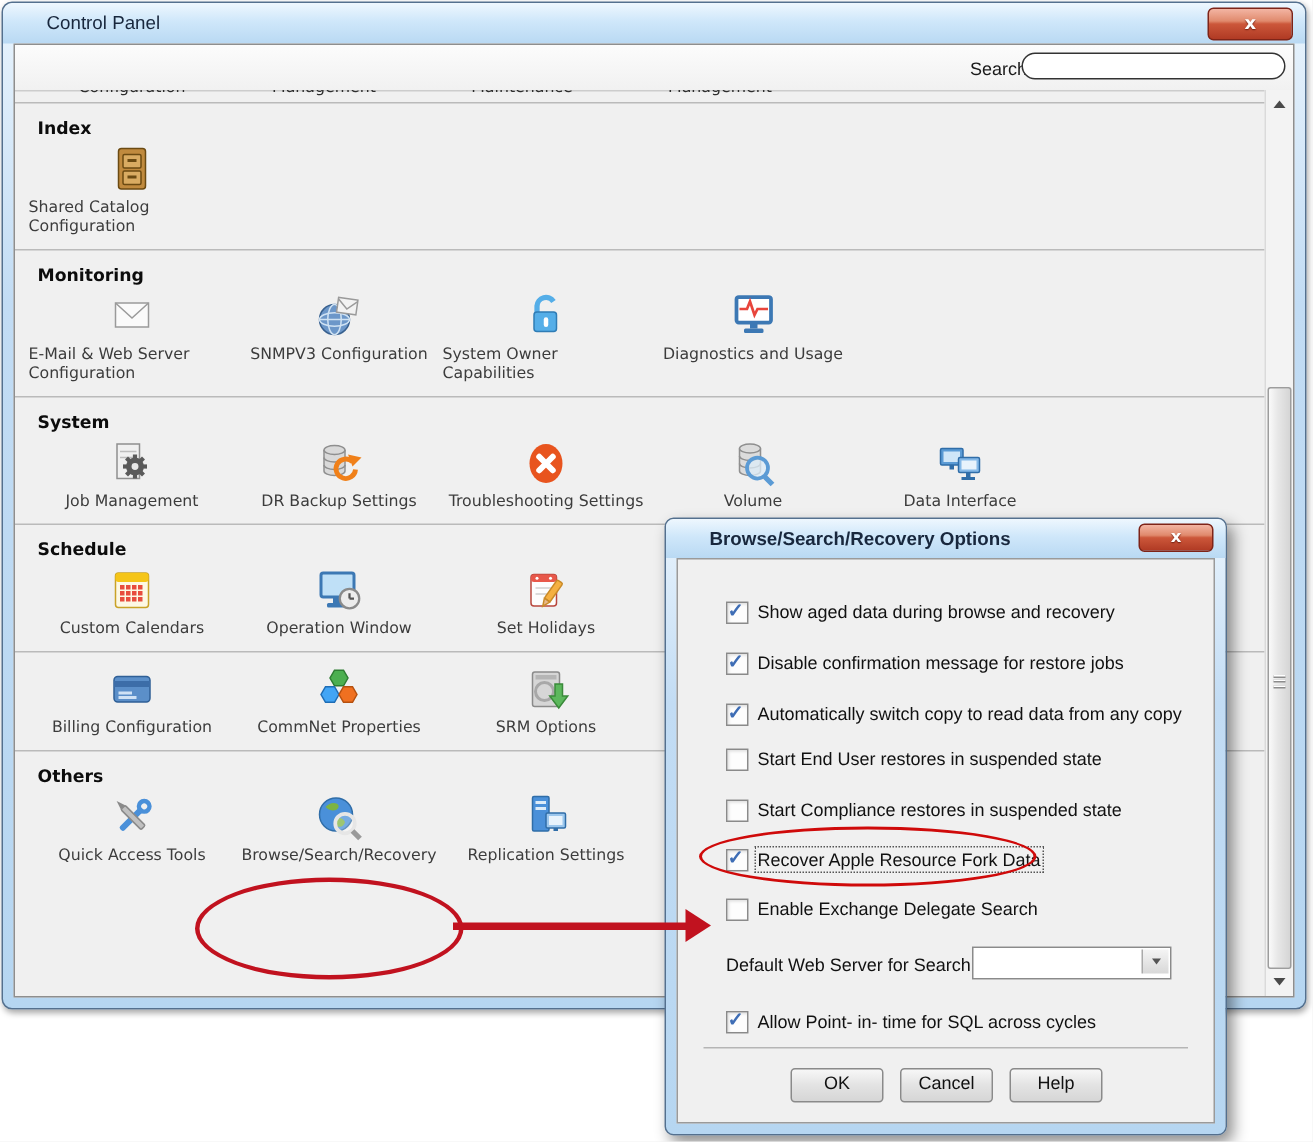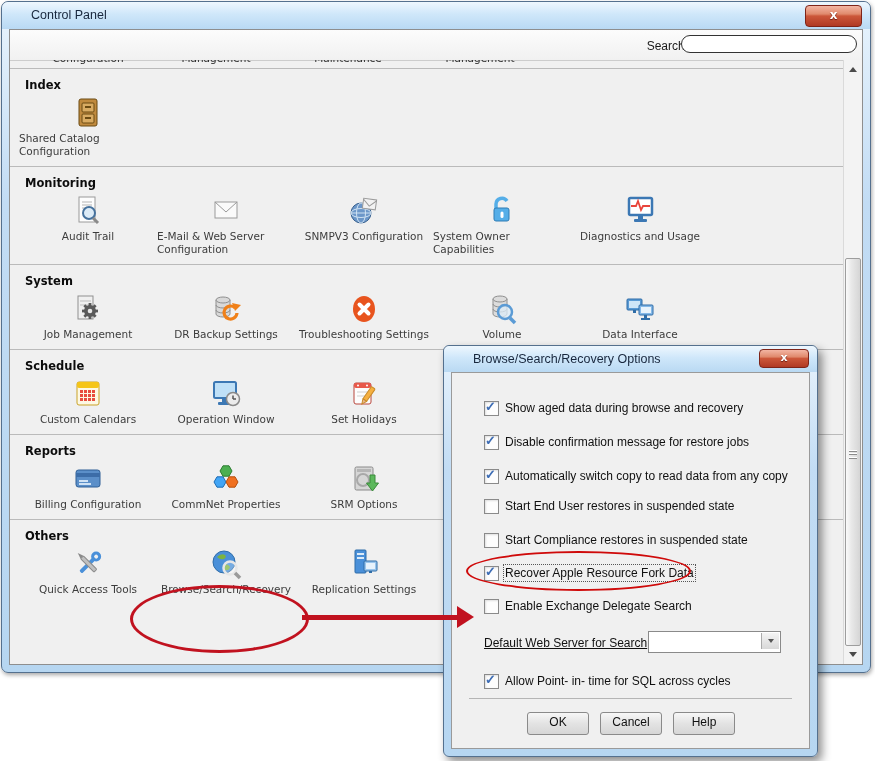--- a/index.html
+++ b/index.html
@@ -57,31 +57,31 @@
   .item .ic{height:36px;display:flex;align-items:flex-end;}
   .item .lbl{font-size:10.5px;line-height:13px;color:#3c3c3c;margin-top:2px;}
 
   
   .dialog{position:absolute;left:443px;top:345px;width:373px;height:410px;z-index:50;
     background:linear-gradient(#e9f4fd,#c2dcf4 30%,#b6d6f1);
     border:1px solid #54708e;border-radius:6px;
     box-shadow:4px 5px 10px rgba(0,0,0,.45);}
   .dlg-titlebar{position:absolute;left:0;top:0;right:0;height:26px;border-radius:6px 6px 0 0;
     background:linear-gradient(#eef7fe,#cfe7fa 45%,#b9d9f3);}
-  .dlg-titlebar .title{position:absolute;left:29px;top:6px;font-size:12.5px;color:#18273d;}
+  .dlg-titlebar .title{position:absolute;left:29px;top:6px;font-size:12.5px;color:#18273d;font-weight:bold;}
   .win-close.dlg{right:8px;width:48px;height:17px;line-height:15px;font-size:11px;}
   .dlg-panel{position:absolute;left:7px;top:26px;right:7px;bottom:7px;
     background:#f0f0f0;border:1px solid #9a9a9a;}
   .cb-row{position:absolute;left:32px;height:16px;display:flex;align-items:center;cursor:pointer;}
   .cb-box{width:13px;height:13px;background:#fdfdfd;border:1px solid #8a8a8a;
     box-shadow:inset 1px 1px 2px rgba(0,0,0,.12);position:relative;flex:none;}
   .cb-box .check{position:absolute;left:0px;top:-3px;font-size:13px;font-weight:bold;color:#3e6db5;}
   .cb-row .cb-label{margin-left:6px;font-size:12px;color:#111;white-space:nowrap;}
   .cb-row.focused .cb-label{outline:1px dotted #555;outline-offset:1px;}
-  .dd-label{position:absolute;left:32px;top:263px;font-size:12px;color:#111;text-decoration:underline;}
+  .dd-label{position:absolute;left:32px;top:263px;font-size:12px;color:#111;}
   .dropdown{position:absolute;left:196px;top:258px;width:131px;height:20px;
     background:#fff;border:1px solid #8a8a8a;cursor:pointer;}
   .dd-btn{position:absolute;right:1px;top:1px;width:17px;height:16px;
     background:linear-gradient(#f4f4f4,#d8d8d8);border-left:1px solid #aaa;
     display:flex;align-items:center;justify-content:center;}
   .dd-btn .tri-down{border-left-width:3.5px;border-right-width:3.5px;border-top-width:4.5px;border-top-color:#555;}
   .separator{position:absolute;left:17px;right:17px;top:325px;height:1px;background:#b5b5b5;}
   .dlg-btn{position:absolute;top:339px;width:60px;height:21px;
     background:linear-gradient(#f7f7f7,#e3e3e3 50%,#d6d6d6);
     border:1px solid #8a8a8a;border-radius:3px;font-size:12px;color:#111;
@@ -134,33 +134,20 @@
                     <rect x="14" y="21" width="6" height="2" fill="#6b4a12"></rect>
                   </svg>
                 </span>
                 <div class="lbl">Shared Catalog Configuration</div>
               </div>
             </div>
           </div>
           <div class="section">
             <div class="sec-title">Monitoring</div>
             <div class="sec-items">
-              <div class="item">
-                <span class="ic">
-                  <svg width="34" height="34" viewBox="0 0 34 34">
-                    <rect x="8" y="3" width="16" height="25" fill="#fdfdfd" stroke="#9a9a9a"></rect>
-                    <line x1="11" y1="8" x2="21" y2="8" stroke="#b5b5b5"></line>
-                    <line x1="11" y1="11" x2="21" y2="11" stroke="#b5b5b5"></line>
-                    <line x1="11" y1="14" x2="21" y2="14" stroke="#b5b5b5"></line>
-                    <circle cx="18" cy="19" r="6" fill="#dcebf7" stroke="#46729e" stroke-width="2"></circle>
-                    <line x1="22" y1="24" x2="27" y2="29" stroke="#8a8a8a" stroke-width="3"></line>
-                  </svg>
-                </span>
-                <div class="lbl">Audit Trail</div>
-              </div>
               <div class="item">
                 <span class="ic">
                   <svg width="34" height="34" viewBox="0 0 34 34">
                     <rect x="6" y="8" width="22" height="16" fill="#fafafa" stroke="#9a9a9a"></rect>
                     <polyline points="6,8 17,18 28,8" fill="none" stroke="#9a9a9a"></polyline>
                   </svg>
                 </span>
                 <div class="lbl">E-Mail &amp; Web Server Configuration</div>
               </div>
               <div class="item">
@@ -331,21 +318,20 @@
                       <rect x="19" y="9" width="4.5" height="15" rx="1" fill="#f5b041" stroke="#c98a28"></rect>
                       <polygon points="19,24 23.5,24 21.2,29" fill="#e8b88a" stroke="#c98a28"></polygon>
                     </g>
                   </svg>
                 </span>
                 <div class="lbl">Set Holidays</div>
               </div>
             </div>
           </div>
           <div class="section">
-            <div class="sec-title">Reports</div>
             <div class="sec-items">
               <div class="item">
                 <span class="ic">
                   <svg width="34" height="34" viewBox="0 0 34 34">
                     <rect x="5" y="8" width="24" height="17" rx="2.5" fill="#5b8fc9" stroke="#2f5f96"></rect>
                     <rect x="5" y="11" width="24" height="4" fill="#3c6da8"></rect>
                     <rect x="8" y="18" width="9" height="2" fill="#cfe2f5"></rect>
                     <rect x="8" y="21" width="12" height="2" fill="#cfe2f5"></rect>
                   </svg>
                 </span>

